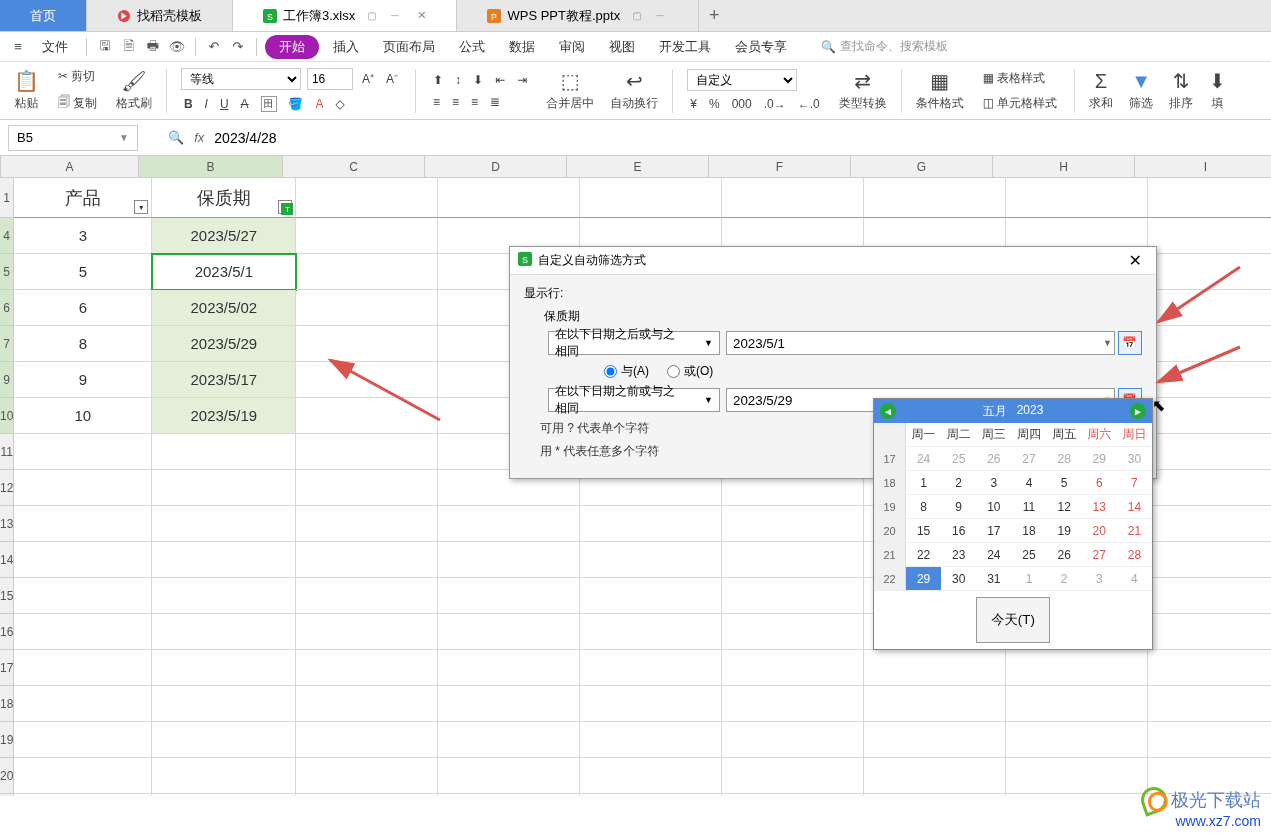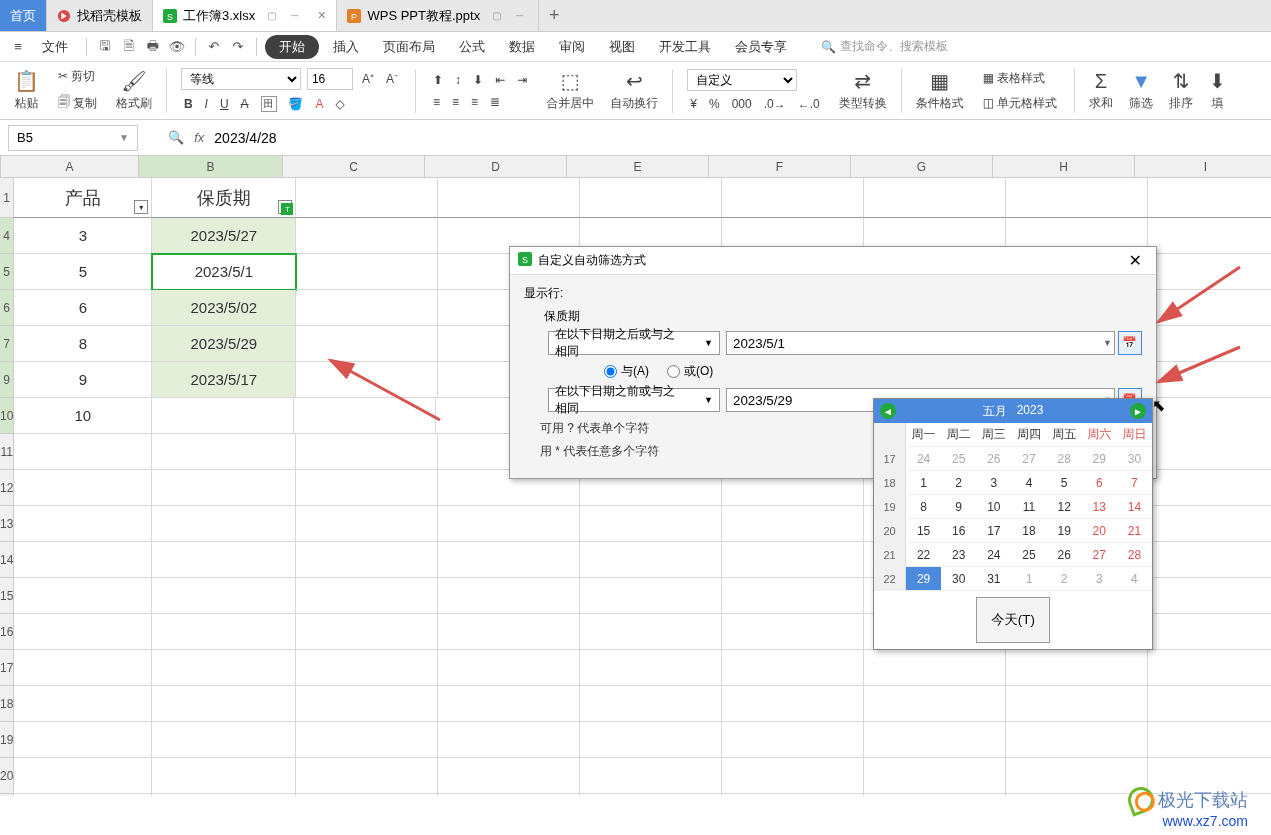--- a/index.html
+++ b/index.html
@@ -1,33 +1,33 @@
 <!DOCTYPE html>
 <html><head>
 <meta charset="utf-8">
 <style>
 * { margin: 0; padding: 0; box-sizing: border-box; font-family: "Microsoft YaHei", Arial, sans-serif; }
 body { background: #fff; width: 1271px; height: 835px; overflow: hidden; position: relative; }
 
 
 .title-tabs { height: 32px; background: #e8e8e8; display: flex; align-items: stretch; border-bottom: 1px solid #ccc; }
-.title-tab { display: flex; align-items: center; padding: 0 10px; font-size: 13px; border-right: 1px solid #ccc; position: relative; gap: 6px; }
+.title-tab { display: flex; align-items: center; padding: 0 30px; font-size: 13px; border-right: 1px solid #ccc; position: relative; gap: 6px; }
 .title-tab.home { background: #4a89dc; color: #fff; font-weight: 500; }
 .title-tab .ticon { width: 14px; height: 14px; display: inline-block; }
 .title-tab.active { background: #fff; }
 .close-x { font-size: 11px; color: #888; margin-left: 8px; }
 .tt-ctrl { width:12px; height:12px; margin-left:6px; color:#999; font-size:10px; }
 .plus-tab { width: 30px; display: flex; align-items: center; justify-content: center; color: #666; font-size: 18px; }
 
 
 .menu-bar { height: 30px; display: flex; align-items: center; padding: 0 8px; font-size: 13px; gap: 4px; border-bottom: 1px solid #e0e0e0; }
 .menu-icon { width:20px; height:20px; display:flex; align-items:center; justify-content:center; color:#555; cursor:pointer; }
 .menu-sep { width:1px; height:18px; background:#ccc; margin:0 4px; }
 .menu-item { padding: 4px 10px; cursor: pointer; color: #333; }
-.menu-item.start { background: #404040; color: #fff; border-radius: 14px; padding: 3px 14px; }
+.menu-item.start { background: #a21caf; color: #fff; border-radius: 14px; padding: 3px 14px; }
 .search-menu { margin-left: 20px; color: #999; font-size: 12px; display:flex; align-items:center; gap:4px; }
 
 
 .ribbon { height: 58px; display: flex; align-items: center; padding: 0 8px; border-bottom: 1px solid #d0d0d0; font-size: 12px; gap:4px; }
 .rgroup { display: flex; flex-direction: column; gap: 4px; padding: 0 6px; }
 .rgroup-row { display: flex; align-items: center; gap: 6px; }
 .rbtn { display: flex; align-items: center; gap: 3px; cursor: pointer; color: #444; padding: 2px 3px; }
 .rbtn-big { display:flex; flex-direction:column; align-items:center; gap:2px; padding: 0 6px; cursor:pointer; color:#444; }
 .rbtn-big .ico { font-size:20px; }
 .rsep { width: 1px; height: 44px; background: #d8d8d8; margin: 0 4px; }
@@ -96,21 +96,21 @@
 .cal-d { color:#333; cursor:pointer; }
 .cal-d.dim { color:#aaa; }
 .cal-d.sel { background:#4a89dc; color:#fff; }
 .cal-footer { padding:6px; display:flex; justify-content:center; }
 .today-btn { border:1px solid #999; padding:13px 14px; background:#f4f4f4; cursor:pointer; }
 
 
 .arrow { position:absolute; z-index:30; pointer-events:none; }
 
 
-.watermark { position:absolute; right:23px; bottom:6px; text-align:right; z-index:40; }
+.watermark { position:absolute; right:10px; bottom:6px; text-align:right; z-index:40; }
 .wm-logo { display:flex; align-items:center; gap:4px; font-size:18px; color:#5d7fb9; font-weight:500; justify-content:flex-end; }
 .wm-logo .g { width:26px; height:26px; border:3px solid #6fb92e; border-radius:50% 50% 50% 0; transform:rotate(-20deg); position:relative; }
 .wm-logo .g::after { content:""; width:14px; height:14px; border:3px solid #ff8c1a; border-radius:50%; position:absolute; left:3px; top:3px; }
 .wm-url { font-size:14px; color:#1d4ed8; }
 
 .cursor-img { position:absolute; left:1152px; top:396px; z-index:35; font-size:16px; color:#000; }
 </style>
 </head>
 <body>
 
@@ -411,20 +411,21 @@
           <div class="cell w-c"></div>
           <div class="cell w-rest"></div>
           <div class="cell w-rest"></div>
           <div class="cell w-rest"></div>
           <div class="cell w-rest"></div>
           <div class="cell w-rest"></div>
           <div class="cell w-rest"></div>
         </div>
         <div class="cell-row">
           <div class="cell w-a">10</div>
+          <div class="cell w-b selc">2023/5/19</div>
           <div class="cell w-c"></div>
           <div class="cell w-rest"></div>
           <div class="cell w-rest"></div>
           <div class="cell w-rest"></div>
           <div class="cell w-rest"></div>
           <div class="cell w-rest"></div>
           <div class="cell w-rest"></div>
         </div>
         <div class="cell-row">
           <div class="cell w-a"></div>

